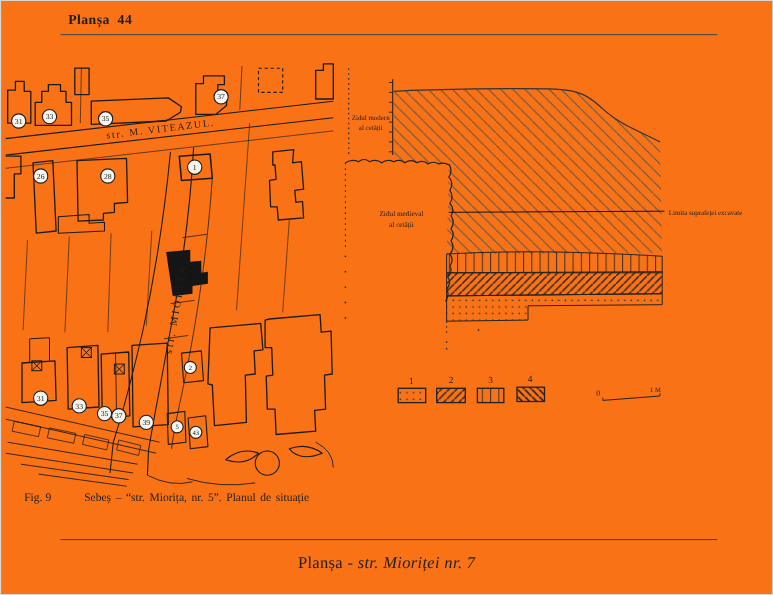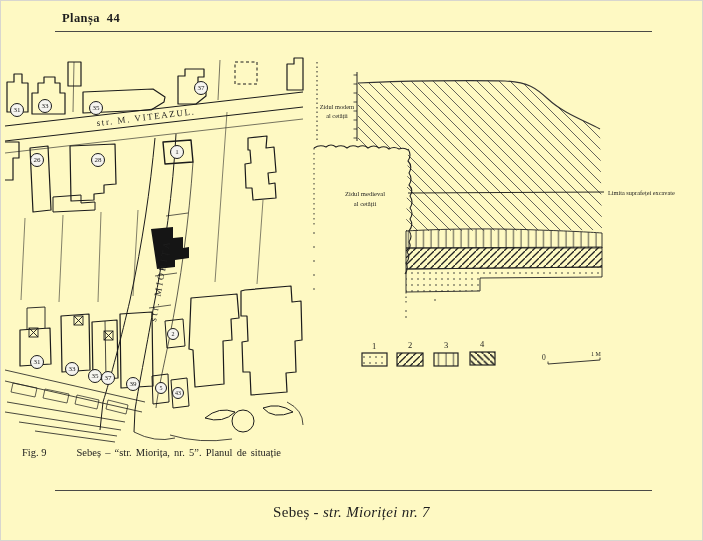--- a/index.html
+++ b/index.html
@@ -1,18 +1,18 @@
 <!DOCTYPE html>
 <html><head>
 <meta charset="utf-8">
 <style>
   html,body{margin:0;padding:0;}
   #page{
     position:relative; width:703px; height:541px;
-    background:#fef9c3; overflow:hidden;
+    background:#f97316; overflow:hidden;
     font-family:"Liberation Serif","DejaVu Serif",serif;
     color:#1e1e1e;
     box-shadow:inset 0 0 0 1px #d8d6cf;
   }
   .abs{position:absolute;}
   .hairline{position:absolute; height:1px; background:#4a4a46;}
   #hdr-plansa{left:62px; top:11px; font-size:12.5px; font-weight:bold; letter-spacing:.4px; white-space:pre;}
   #hdr-journal{left:243px; top:12px; width:316px; text-align:center; font-size:11px; letter-spacing:.2px;}
   #rule-top{top:31px; left:55px; width:597px;}
   #rule-bottom{top:490px; left:55px; width:597px;}
@@ -264,16 +264,16 @@
     </g>
   </svg>
 
   <div class="abs" id="fig1-caption">
     <span>Fig. 9</span><span class="cap">Sebeș – “str. Miorița, nr. 5”. Planul de situație</span>
   </div>
 
 
   <div class="hairline" id="rule-bottom"></div>
   <div class="abs" id="footer-caption">
-    <span>Sebeș - </span><span class="it">str. Mioriței nr. 7</span>
+    <span>Planșa - </span><span class="it">str. Mioriței nr. 7</span>
   </div>
 
 </div>
 
 </body></html>

